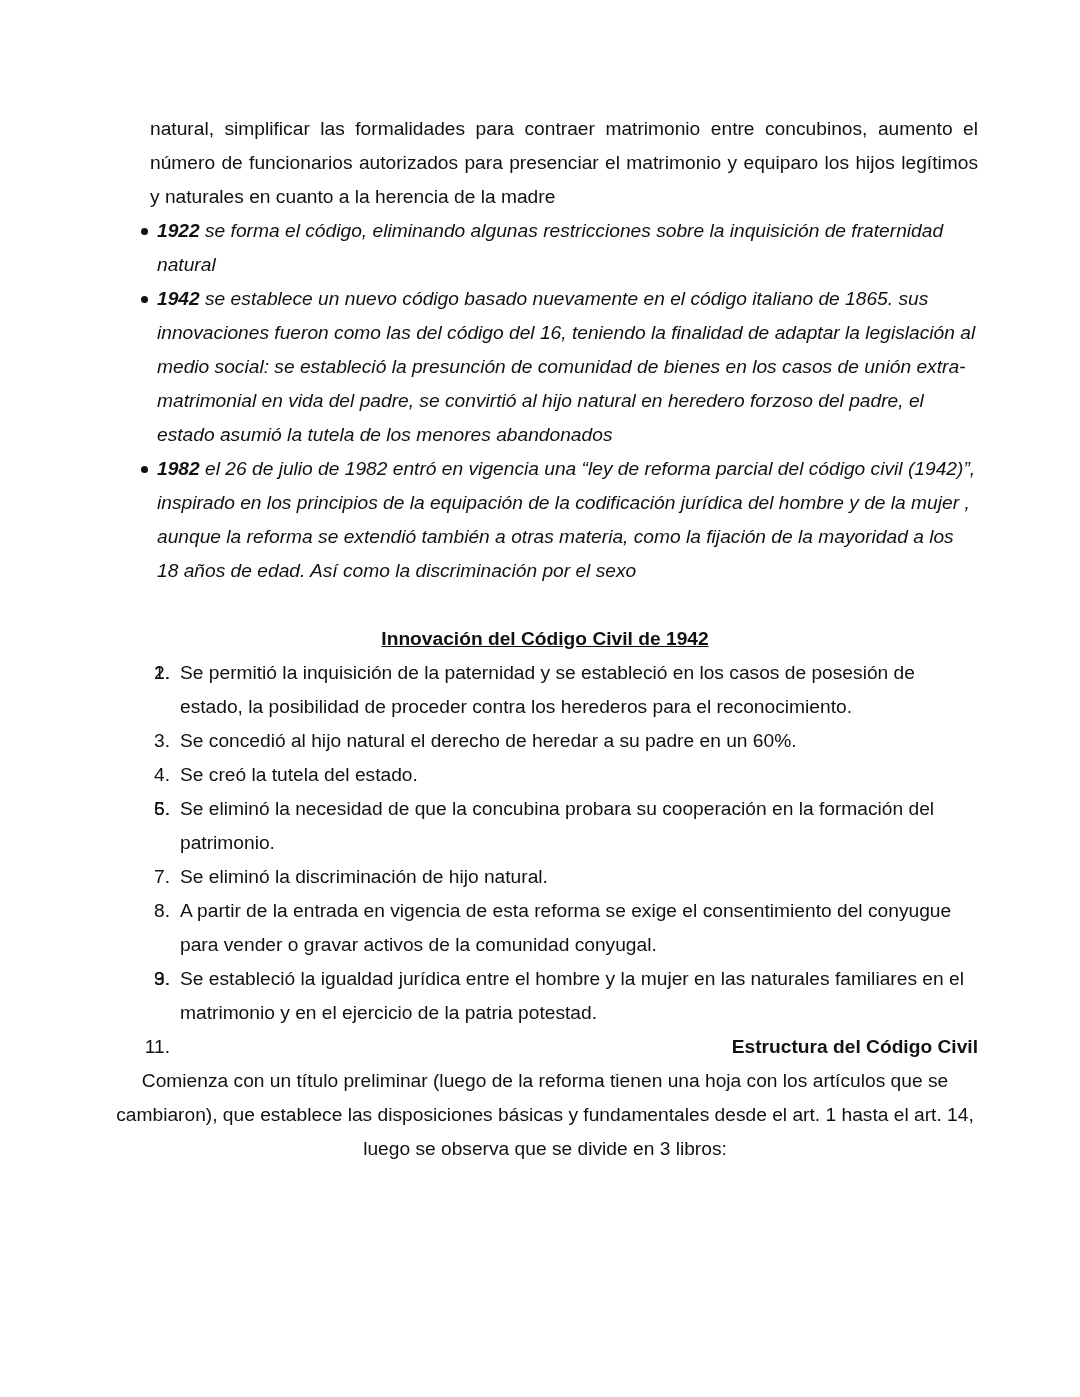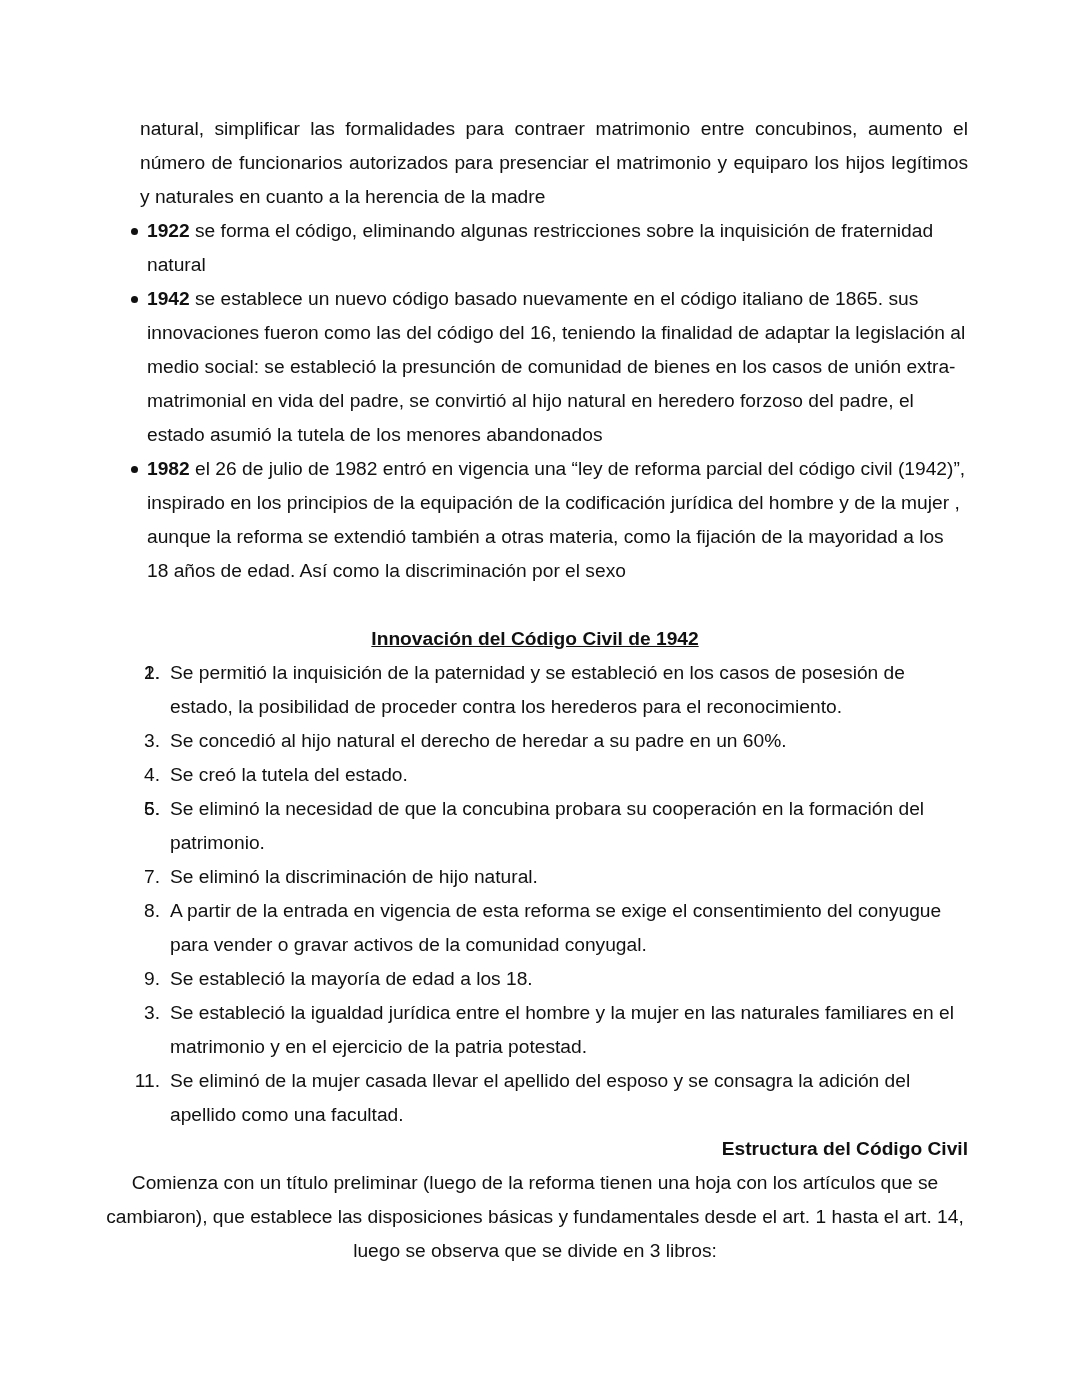--- a/index.html
+++ b/index.html
@@ -12,21 +12,21 @@
     width: 1080px;
     height: 1397px;
     background: #ffffff;
     margin: 0 auto;
     overflow: hidden;
     font-family: "Liberation Sans", sans-serif;
     color: #111111;
   }
   .content {
     position: absolute;
-    left: 102px;
+    left: 112px;
     top: 112px;
     width: 866px;
   }
 
   
   .para, .bullet-text, .num-text, .tail-para {
     font-size: 19.2px;
     line-height: 34px;
     text-align: justify;
     text-justify: inter-word;
@@ -41,20 +41,21 @@
   
   .bullet-list {
     list-style: none;
     margin: 0;
     padding: 0;
   }
   .bullet-item {
     position: relative;
     padding-left: 45px;
     margin: 0;
+    font-style: italic;
   }
   .bullet-dot {
     position: absolute;
     left: 29px;
     top: 14px;
     width: 7px;
     height: 7px;
     border-radius: 50%;
     background: #111111;
   }
@@ -157,29 +158,27 @@
       <li class="num-item">
         <span class="num-marker">7.</span>
         <span class="num-text">Se eliminó la discriminación de hijo natural.</span>
       </li>
       <li class="num-item">
         <span class="num-marker">8.</span>
         <span class="num-text">A partir de la entrada en vigencia de esta reforma se exige el consentimiento del conyugue para vender o gravar activos de la comunidad conyugal.</span>
       </li>
       <li class="num-item">
         <span class="num-marker">9.</span>
-        <span class="num-text">Se estableció la mayoría de edad a los 18.</span>
       </li>
       <li class="num-item">
         <span class="num-marker">3.</span>
         <span class="num-text">Se estableció la igualdad jurídica entre el hombre y la mujer en las naturales familiares en el matrimonio y en el ejercicio de la patria potestad.</span>
       </li>
       <li class="num-item">
         <span class="num-marker">11.</span>
-        <span class="num-text">Se eliminó de la mujer casada llevar el apellido del esposo y se consagra la adición del apellido como una facultad.</span>
       </li>
     </ol>
 
     <p class="tail-heading">Estructura del Código Civil</p>
 
     <p class="tail-para">Comienza con un título preliminar (luego de la reforma tienen una hoja con los artículos que se cambiaron), que establece las disposiciones básicas y fundamentales desde el art. 1 hasta el art. 14, luego se observa que se divide en 3 libros:</p>
 
   </div>
 </div>
 

